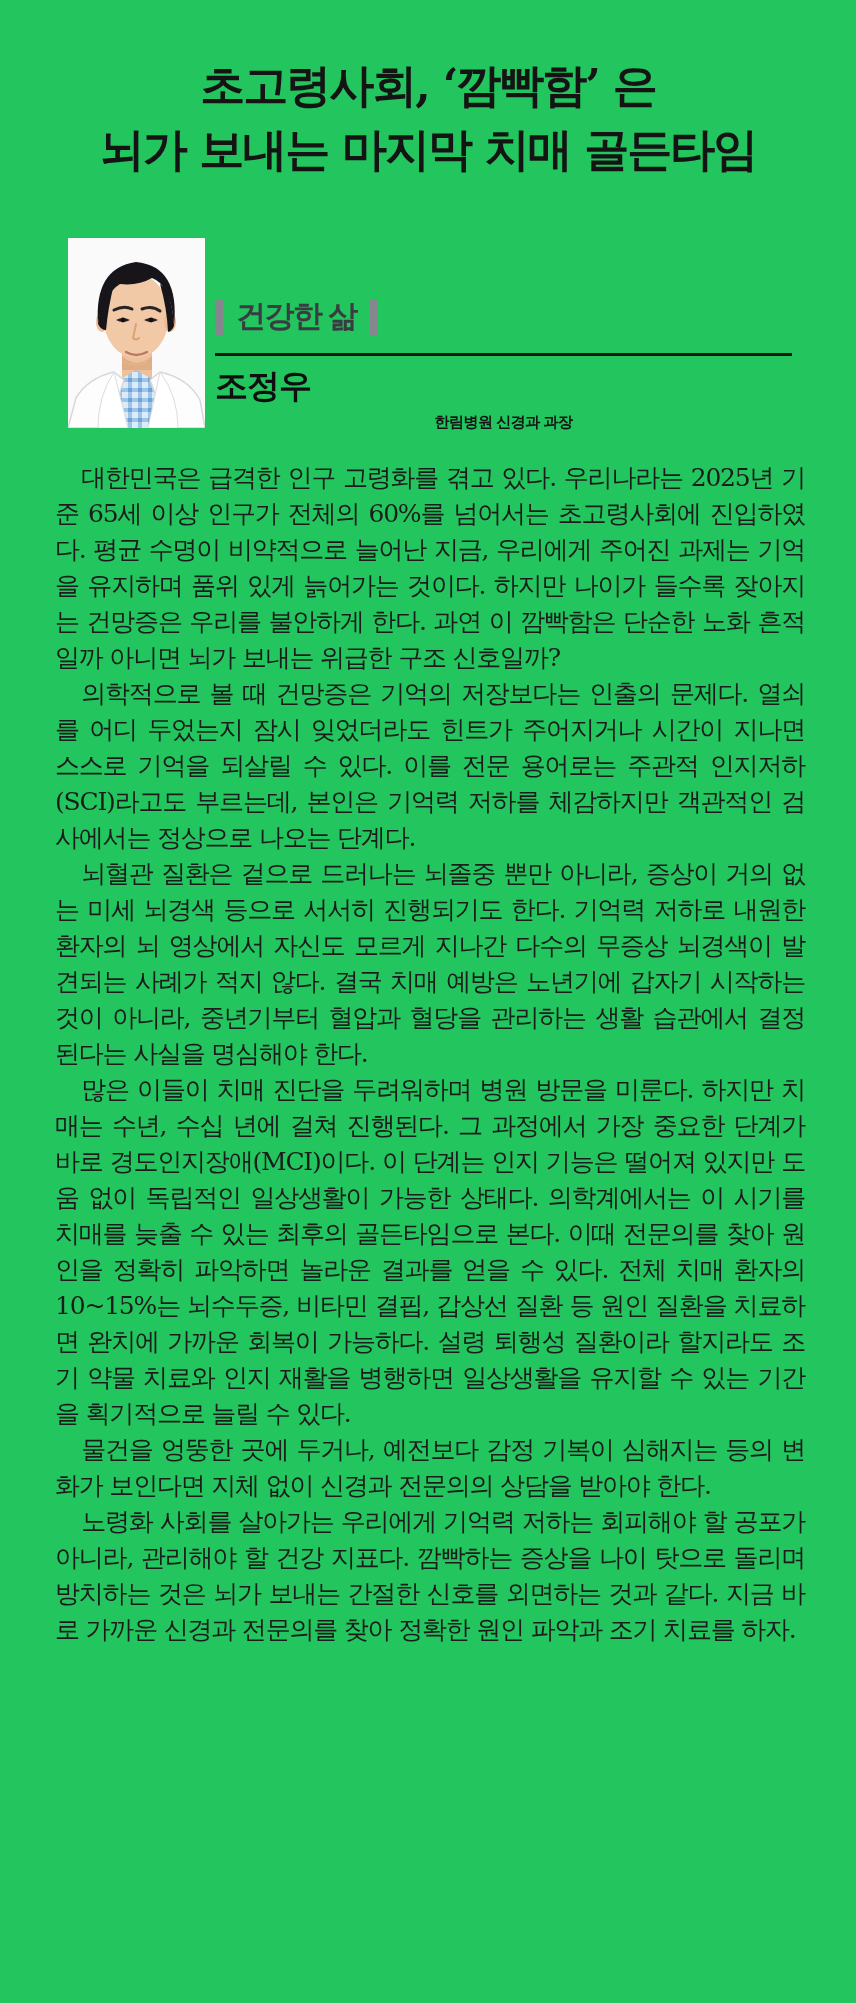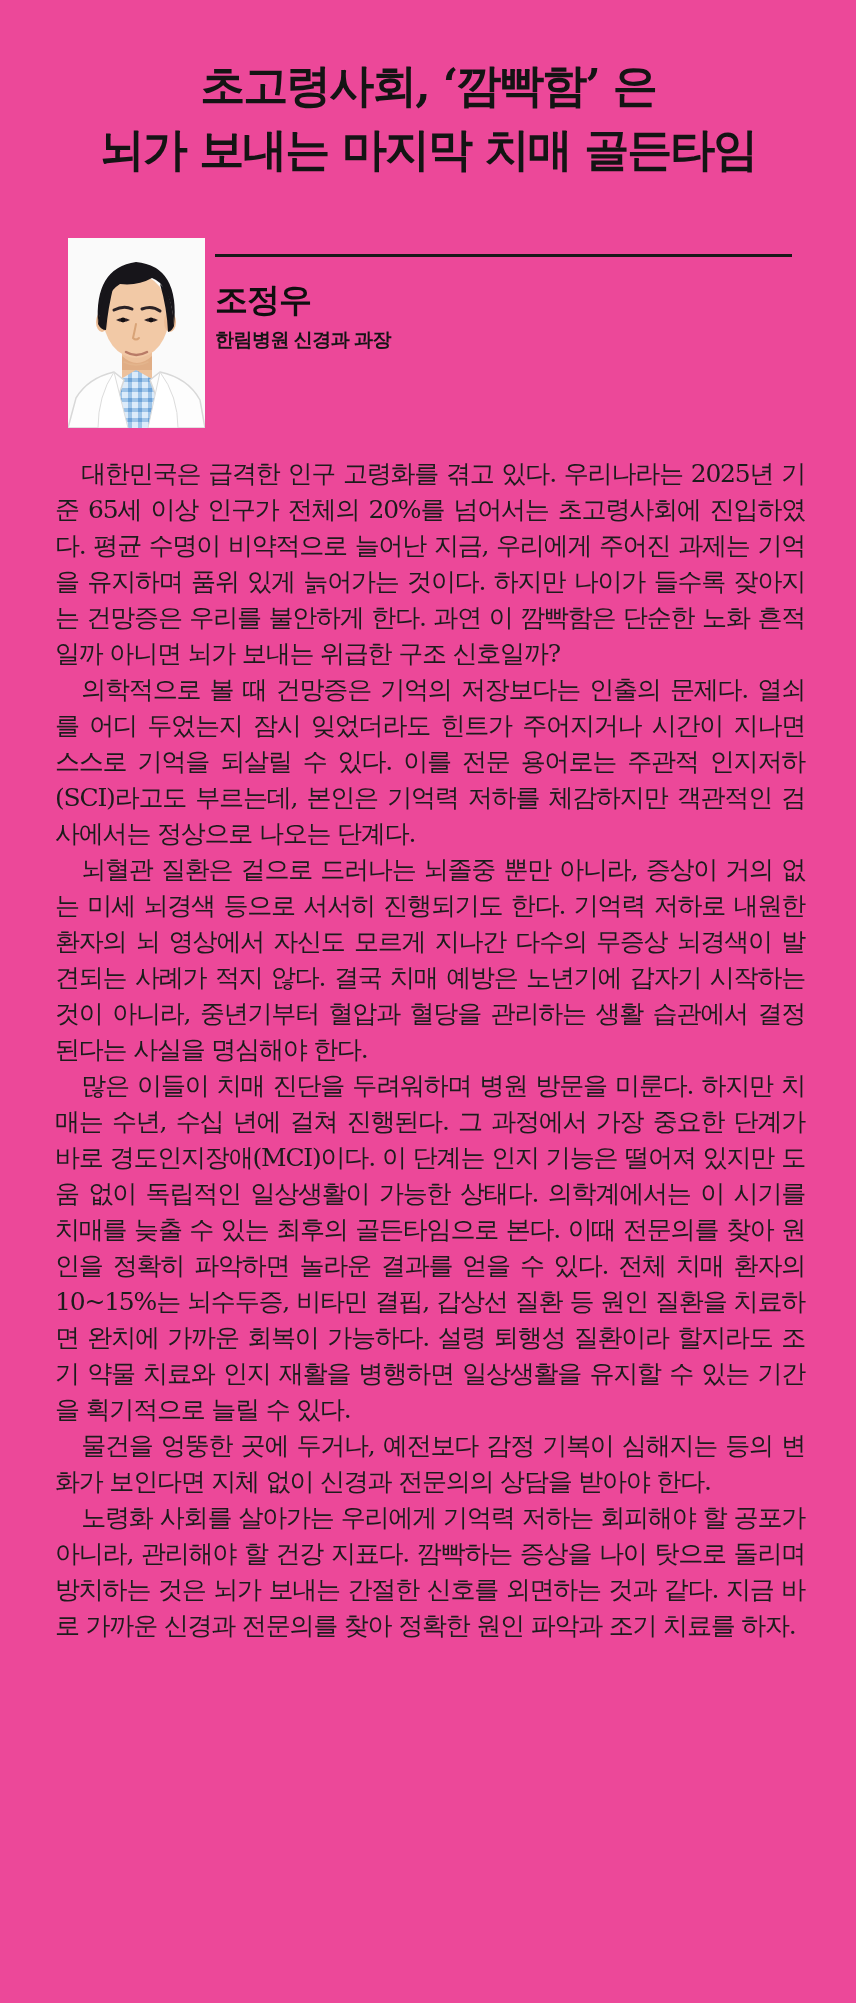--- a/index.html
+++ b/index.html
@@ -1,20 +1,20 @@
 <!DOCTYPE html>
 <html lang="ko"><head>
 <meta charset="utf-8">
 <style>
   html,body{margin:0;padding:0;background:#ffffff;}
   .page{
     position:relative;
     width:856px;height:2003px;
     margin:0 auto;
-    background:#ec4899;
+    background:#22c55e;
     overflow:hidden;
     box-sizing:border-box;
     font-family:"Liberation Sans", sans-serif;
   }
   
   .title-block{
     padding-top:54px;
     text-align:center;
     font-family:"DejaVu Serif","Liberation Serif",serif;
     font-weight:600;
@@ -59,32 +59,33 @@
     letter-spacing:-1.5px;
     color:#3b3b43;
     white-space:nowrap;
   }
   .rule{
     margin-top:16px;
     height:3px;
     background:#191919;
   }
   .author-name{
-    margin-top:21px;
+    margin-top:8px;
     font-size:33px;
     font-weight:700;
     letter-spacing:-1px;
     color:#0f0f0f;
   }
   .author-role{
     margin-top:4px;
-    font-size:19px;
+    font-size:15px;
     font-weight:700;
     letter-spacing:-0.5px;
     color:#141414;
+    text-align:center;
   }
   
   .article{
     margin-top:28px;
     padding:0 51px 0 55px;
     font-family:"DejaVu Serif","Liberation Serif",serif;
     font-size:25px;
     line-height:36px;
     letter-spacing:-1.2px;
     text-align:justify;
@@ -146,28 +147,33 @@
 
         <path d="M68 86 q-2 10 -3 14 q3 3 6 0" stroke="#d8a377" stroke-width="2" fill="none" stroke-linecap="round"></path>
 
         <path d="M58 114 q10 6 21 0" stroke="#b97b67" stroke-width="2.5" fill="none" stroke-linecap="round"></path>
 
         <path d="M56 124 q12 6 24 0" stroke="#e3b48c" stroke-width="1.5" fill="none" stroke-linecap="round"></path>
       </svg>
     </div>
 
     <div class="profile-info">
+      <div class="section-badge">
+        <span class="badge-bar"></span>
+        <span class="badge-label">건강한 삶</span>
+        <span class="badge-bar"></span>
+      </div>
       <div class="rule"></div>
       <div class="author-name">조정우</div>
       <div class="author-role">한림병원 신경과 과장</div>
     </div>
   </div>
 
   <div class="article">
-    <p>대한민국은 급격한 인구 고령화를 겪고 있다. 우리나라는 2025년 기준 65세 이상 인구가 전체의 20%를 넘어서는 초고령사회에 진입하였다. 평균 수명이 비약적으로 늘어난 지금, 우리에게 주어진 과제는 기억을 유지하며 품위 있게 늙어가는 것이다. 하지만 나이가 들수록 잦아지는 건망증은 우리를 불안하게 한다. 과연 이 깜빡함은 단순한 노화 흔적일까 아니면 뇌가 보내는 위급한 구조 신호일까?</p>
+    <p>대한민국은 급격한 인구 고령화를 겪고 있다. 우리나라는 2025년 기준 65세 이상 인구가 전체의 60%를 넘어서는 초고령사회에 진입하였다. 평균 수명이 비약적으로 늘어난 지금, 우리에게 주어진 과제는 기억을 유지하며 품위 있게 늙어가는 것이다. 하지만 나이가 들수록 잦아지는 건망증은 우리를 불안하게 한다. 과연 이 깜빡함은 단순한 노화 흔적일까 아니면 뇌가 보내는 위급한 구조 신호일까?</p>
     <p>의학적으로 볼 때 건망증은 기억의 저장보다는 인출의 문제다. 열쇠를 어디 두었는지 잠시 잊었더라도 힌트가 주어지거나 시간이 지나면 스스로 기억을 되살릴 수 있다. 이를 전문 용어로는 주관적 인지저하(SCI)라고도 부르는데, 본인은 기억력 저하를 체감하지만 객관적인 검사에서는 정상으로 나오는 단계다.</p>
     <p>뇌혈관 질환은 겉으로 드러나는 뇌졸중 뿐만 아니라, 증상이 거의 없는 미세 뇌경색 등으로 서서히 진행되기도 한다. 기억력 저하로 내원한 환자의 뇌 영상에서 자신도 모르게 지나간 다수의 무증상 뇌경색이 발견되는 사례가 적지 않다. 결국 치매 예방은 노년기에 갑자기 시작하는 것이 아니라, 중년기부터 혈압과 혈당을 관리하는 생활 습관에서 결정된다는 사실을 명심해야 한다.</p>
     <p>많은 이들이 치매 진단을 두려워하며 병원 방문을 미룬다. 하지만 치매는 수년, 수십 년에 걸쳐 진행된다. 그 과정에서 가장 중요한 단계가 바로 경도인지장애(MCI)이다. 이 단계는 인지 기능은 떨어져 있지만 도움 없이 독립적인 일상생활이 가능한 상태다. 의학계에서는 이 시기를 치매를 늦출 수 있는 최후의 골든타임으로 본다. 이때 전문의를 찾아 원인을 정확히 파악하면 놀라운 결과를 얻을 수 있다. 전체 치매 환자의 10~15%는 뇌수두증, 비타민 결핍, 갑상선 질환 등 원인 질환을 치료하면 완치에 가까운 회복이 가능하다. 설령 퇴행성 질환이라 할지라도 조기 약물 치료와 인지 재활을 병행하면 일상생활을 유지할 수 있는 기간을 획기적으로 늘릴 수 있다.</p>
     <p>물건을 엉뚱한 곳에 두거나, 예전보다 감정 기복이 심해지는 등의 변화가 보인다면 지체 없이 신경과 전문의의 상담을 받아야 한다.</p>
     <p>노령화 사회를 살아가는 우리에게 기억력 저하는 회피해야 할 공포가 아니라, 관리해야 할 건강 지표다. 깜빡하는 증상을 나이 탓으로 돌리며 방치하는 것은 뇌가 보내는 간절한 신호를 외면하는 것과 같다. 지금 바로 가까운 신경과 전문의를 찾아 정확한 원인 파악과 조기 치료를 하자.</p>
   </div>
 
 </div>
 
 </body></html>

